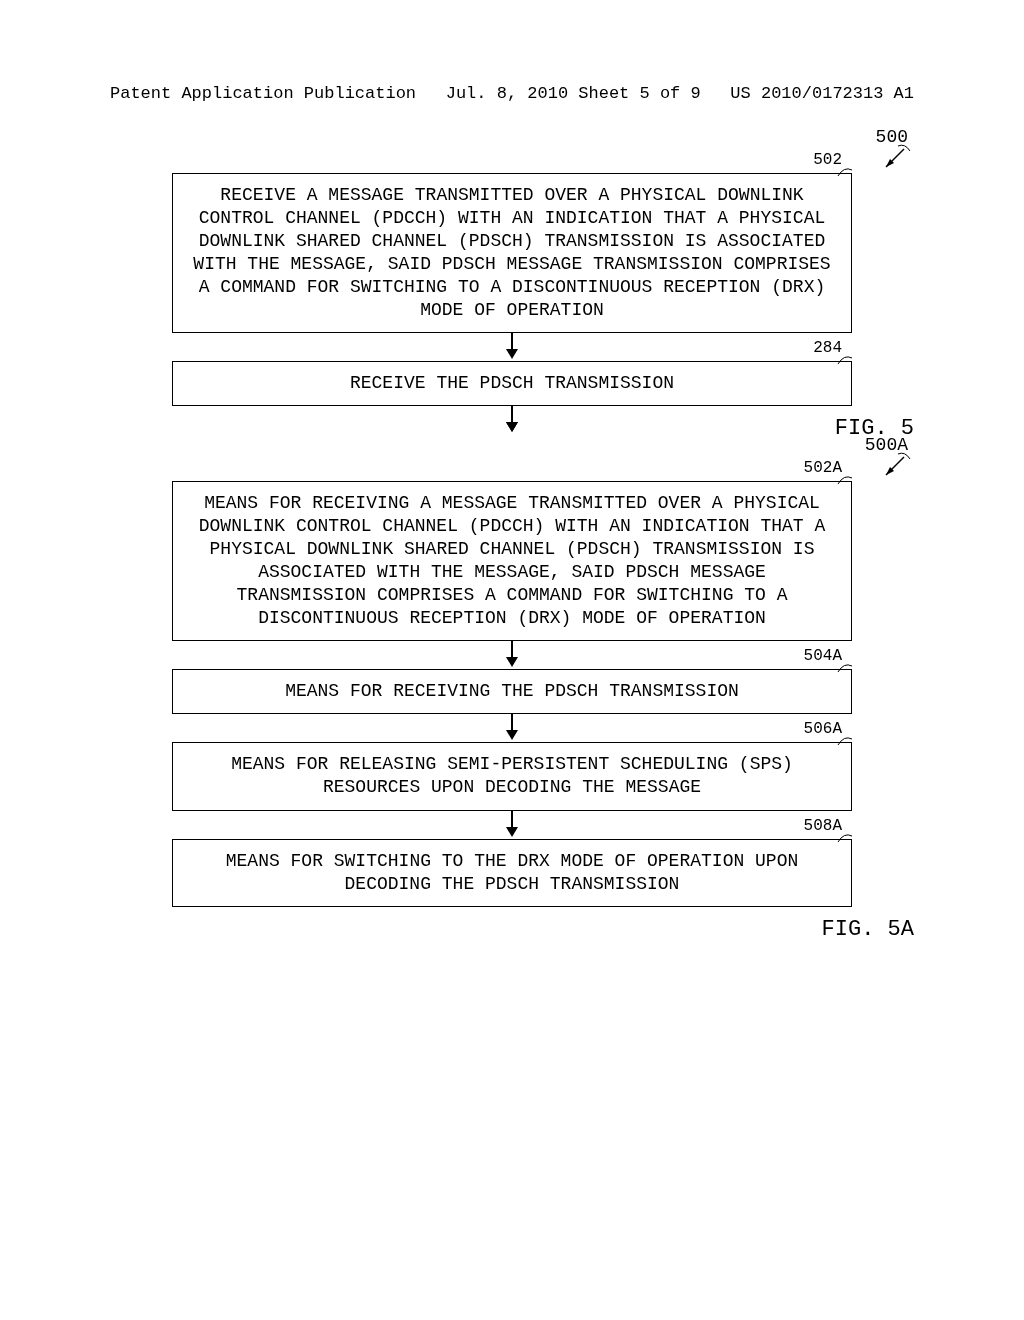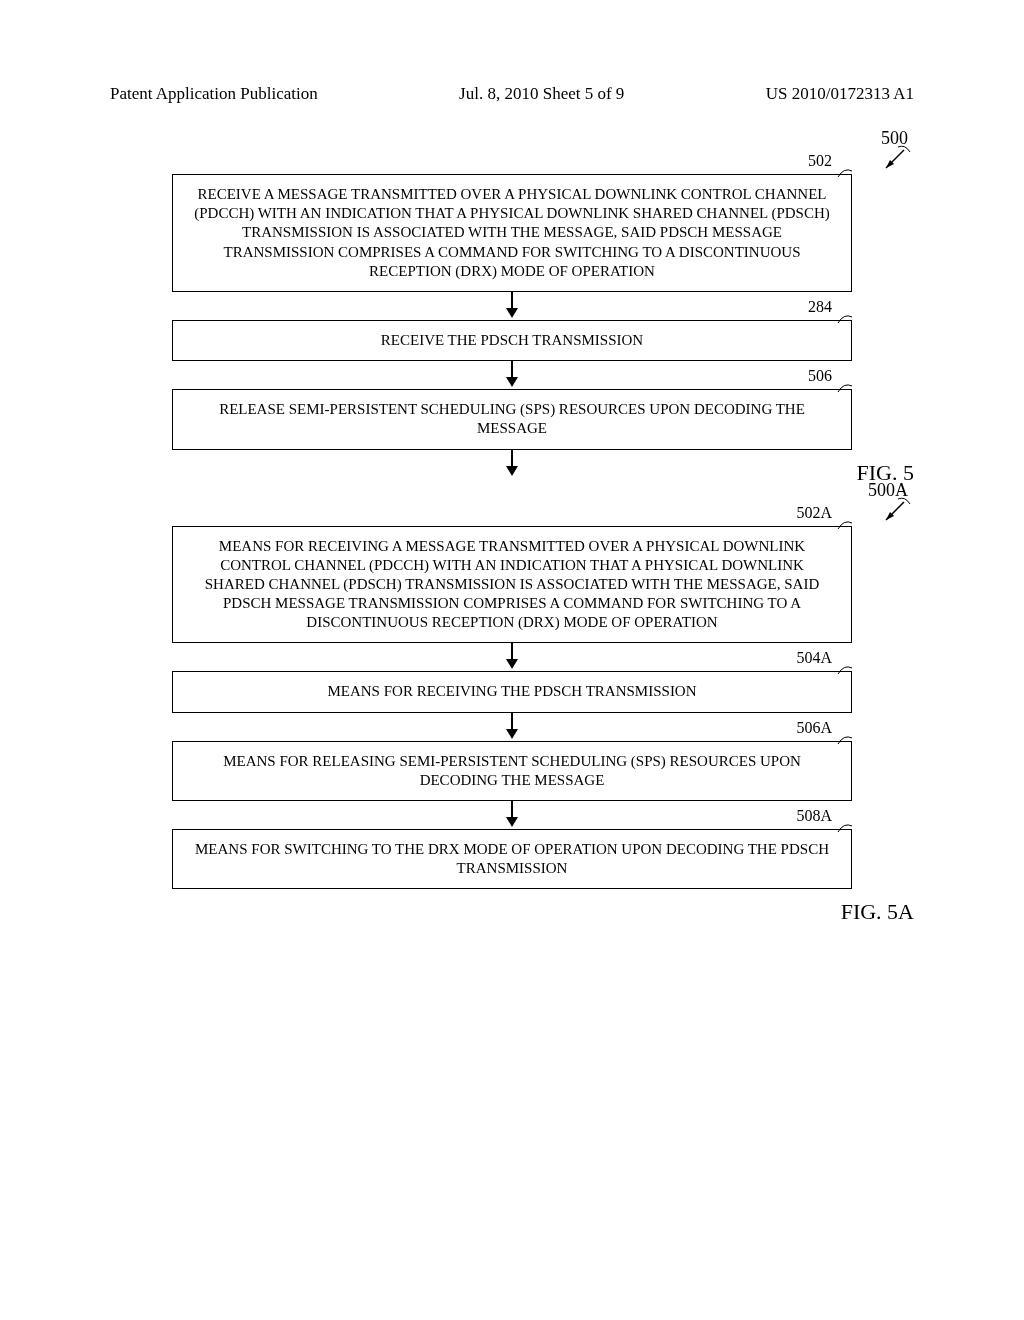--- a/index.html
+++ b/index.html
@@ -8,20 +8,21 @@
     background: #fff;
     width: 1024px;
     height: 1320px;
     position: relative;
   }
   .page {
     width: 1024px;
     height: 1320px;
     padding: 84px 110px 60px 110px;
     position: relative;
+    font-family: Liberation Mono, monospace;
   }
   .header-row {
     display: flex;
     justify-content: space-between;
     align-items: baseline;
     font-size: 17px;
     margin-bottom: 70px;
   }
 
   .flowchart {
@@ -40,28 +41,28 @@
   }
   .fc-box-wrapper {
     position: relative;
     margin-top: 28px;
   }
   .fc-box-wrapper:first-of-type { margin-top: 0; }
   .fc-box {
     border: 1.5px solid #000;
     padding: 10px 18px;
     text-align: center;
-    font-size: 15px;
+    font-size: 18px;
     line-height: 1.28;
     background: #fff;
   }
   .fc-box.tall { min-height: 98px; display:flex; align-items:center; justify-content:center; }
   .fc-ref {
     position: absolute;
-    right: 20px;
+    right: 10px;
     top: -22px;
     font-size: 16px;
   }
   .fc-ref-curve {
     position: absolute;
     right: -2px;
     top: -9px;
   }
   .fc-arrow {
     width: 0;
@@ -134,27 +135,20 @@
           <path d="M 2 12 Q 8 2 16 6" stroke="#000" stroke-width="1" fill="none"></path>
         </svg>
       <div class="fc-ref">284</div>
       <div class="fc-box"><span>RECEIVE THE PDSCH TRANSMISSION</span></div>
     </div>
     <div class="fc-arrow">
         <div class="shaft"></div>
         <div class="head"></div>
       </div>
 
-    <div class="fc-box-wrapper">
-      <svg class="fc-ref-curve" width="18" height="14">
-          <path d="M 2 12 Q 8 2 16 6" stroke="#000" stroke-width="1" fill="none"></path>
-        </svg>
-      <div class="fc-ref">506</div>
-      <div class="fc-box"><span>RELEASE SEMI-PERSISTENT SCHEDULING (SPS) RESOURCES UPON DECODING THE MESSAGE</span></div>
-    </div>
     <div class="fc-arrow">
         <div class="shaft"></div>
         <div class="head"></div>
       </div>
 
   </div>
   <div class="fig-caption">FIG. 5</div>
 
   <div class="flowchart" style="margin-top:30px;">
     <div class="fc-leader">

